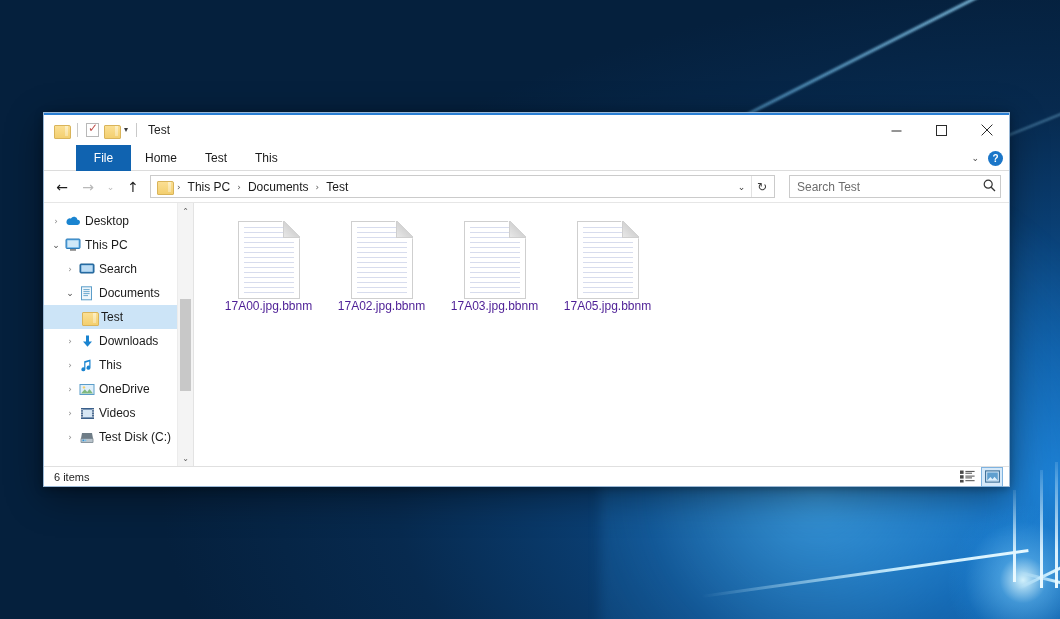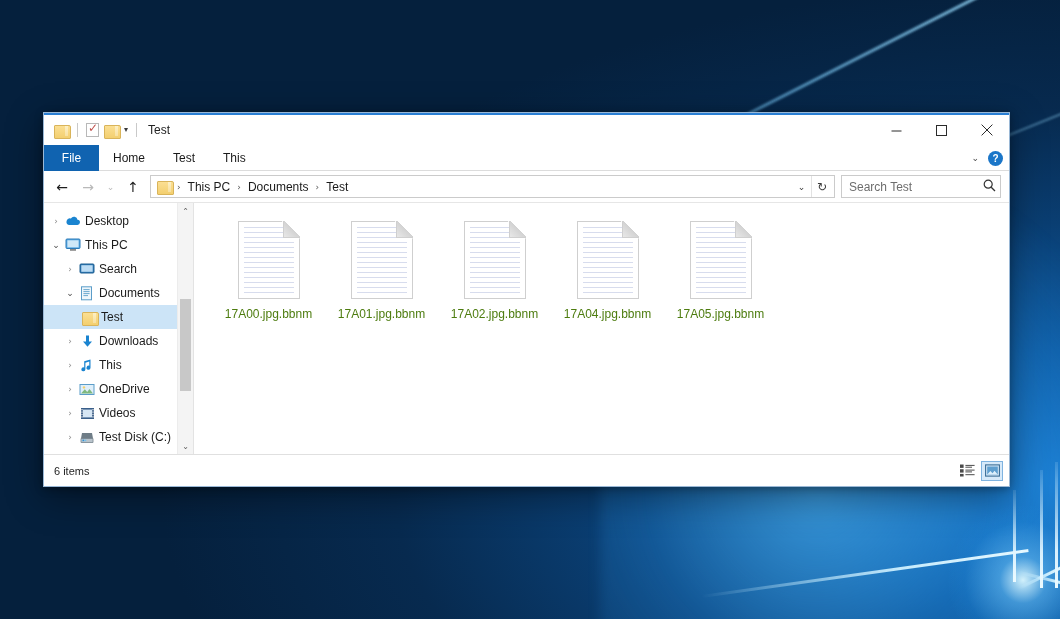--- a/index.html
+++ b/index.html
@@ -128,20 +128,21 @@
   }
   .win-btn svg { display: block; }
 
   
   .ribbon {
     height: 26px; flex: none;
     display: flex; align-items: center;
     background: #ffffff;
     border-bottom: 1px solid #dcdcdc;
     position: relative;
+    padding-left: 32px;
   }
   .tab {
     display: flex; align-items: center; justify-content: center;
     padding: 0 14px; font-size: 12px; color: #1a1a1a;
     height: 26px;
   }
   .tab.file {
     background: #1063b0; color: #fff; min-width: 55px;
   }
   .ribbon-right {
@@ -194,24 +195,24 @@
   .addr-chev {
     width: 19px; height: 21px; display: flex; align-items: center; justify-content: center;
     font-size: 9px; color: #3c3c3c; font-family: "DejaVu Sans", sans-serif;
   }
   .addr-refresh {
     width: 21px; height: 21px; display: flex; align-items: center; justify-content: center;
     font-size: 12px; color: #3c3c3c; border-left: 1px solid #e2e2e2;
     font-family: "DejaVu Sans", sans-serif;
   }
   .searchbox {
-    width: 160px; height: 23px; flex: none;
+    width: 212px; height: 23px; flex: none;
     border: 1px solid #cbcbcb; background: #fff;
     display: flex; align-items: center;
-    margin-left: 4px;
+    margin-left: 12px;
     padding: 0 4px 0 7px;
   }
   .search-ph { flex: 1 1 auto; font-size: 12px; color: #6d6d6d; }
   .search-mag { font-size: 12px; color: #333; font-family: "DejaVu Sans", sans-serif; }
 
   
   .body {
     flex: 1 1 auto; display: flex; min-height: 0;
     border-top: 1px solid #e6e6e6;
   }
@@ -291,27 +292,27 @@
     border-left: 1px solid #cfcfcf;
     border-bottom: 1px solid #cfcfcf;
   }
   .doc-fold-mask {
     position: absolute; right: -1px; top: -1px;
     width: 18px; height: 18px;
     background: #fff;
     clip-path: polygon(100% 0, 100% 100%, 0 0);
   }
   .fname {
-    margin-top: 8px; font-size: 12px; color: #4d7c0f;
+    margin-top: 0; font-size: 12px; color: #4c1d95;
     white-space: nowrap;
   }
 
   
   .statusbar {
-    height: 32px; flex: none;
+    height: 20px; flex: none;
     border-top: 1px solid #e0e0e0;
     background: #ffffff;
     display: flex; align-items: center;
     padding: 0 6px 0 10px;
     font-size: 11px; color: #1f1f1f;
   }
   .status-spacer { flex: 1 1 auto; }
   .viewbtns { display: flex; align-items: center; gap: 3px; }
   .viewbtn {
     width: 22px; height: 20px;
@@ -553,47 +554,39 @@
 
           <div class="fileitem">
             <div class="doc-ico">
               <div class="doc-lines"></div>
               <div class="doc-fold-mask"></div>
               <div class="doc-fold"></div>
             </div>
             <div class="fname">17A00.jpg.bbnm</div>
           </div>
 
-          <div class="fileitem">
-            <div class="doc-ico">
-              <div class="doc-lines"></div>
-              <div class="doc-fold-mask"></div>
-              <div class="doc-fold"></div>
-            </div>
-            <div class="fname">17A01.jpg.bbnm</div>
-          </div>
 
           <div class="fileitem">
             <div class="doc-ico">
               <div class="doc-lines"></div>
               <div class="doc-fold-mask"></div>
               <div class="doc-fold"></div>
             </div>
             <div class="fname">17A02.jpg.bbnm</div>
           </div>
 
-
           <div class="fileitem">
             <div class="doc-ico">
               <div class="doc-lines"></div>
               <div class="doc-fold-mask"></div>
               <div class="doc-fold"></div>
             </div>
-            <div class="fname">17A04.jpg.bbnm</div>
-          </div>
+            <div class="fname">17A03.jpg.bbnm</div>
+          </div>
+
 
           <div class="fileitem">
             <div class="doc-ico">
               <div class="doc-lines"></div>
               <div class="doc-fold-mask"></div>
               <div class="doc-fold"></div>
             </div>
             <div class="fname">17A05.jpg.bbnm</div>
           </div>
 

